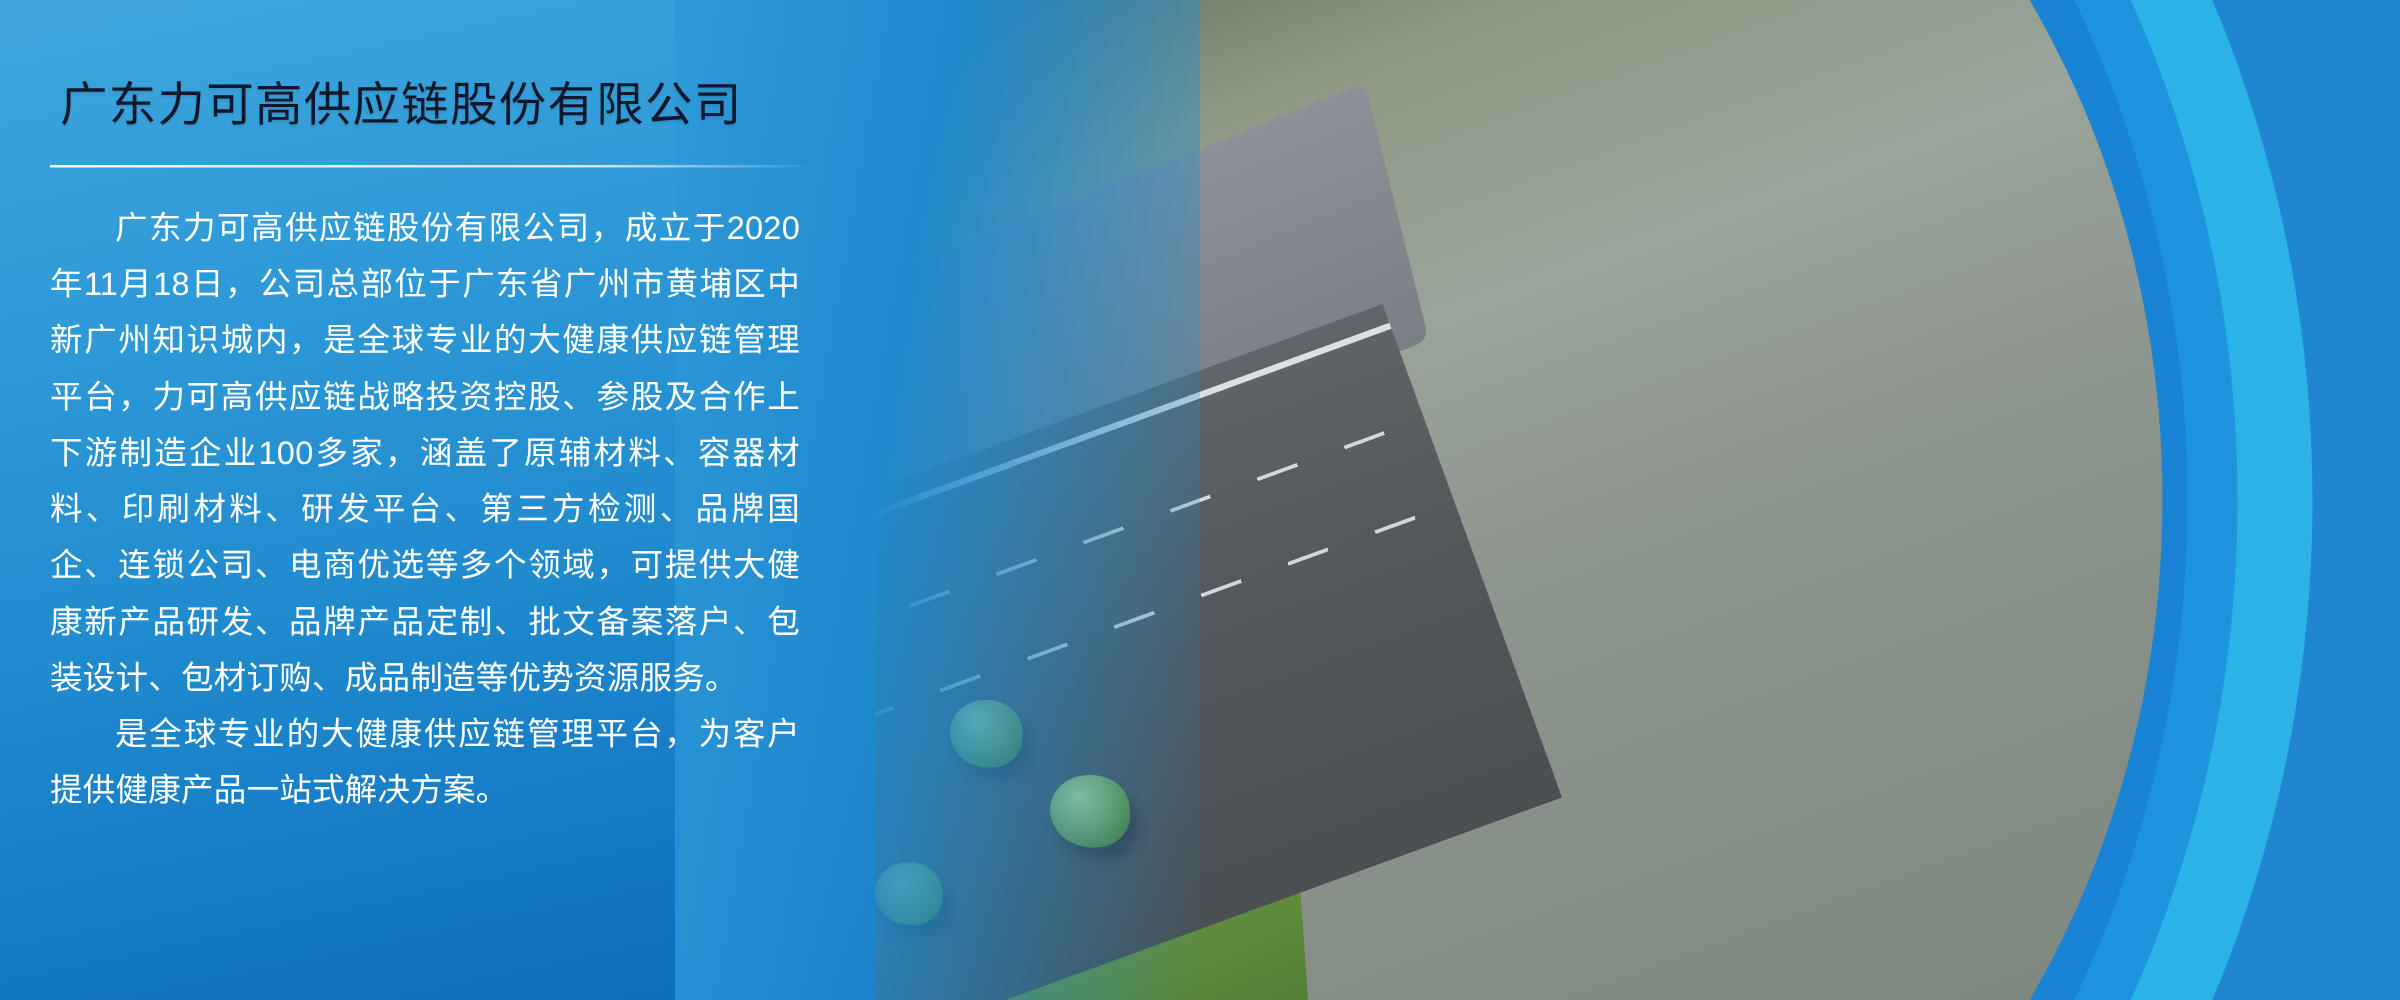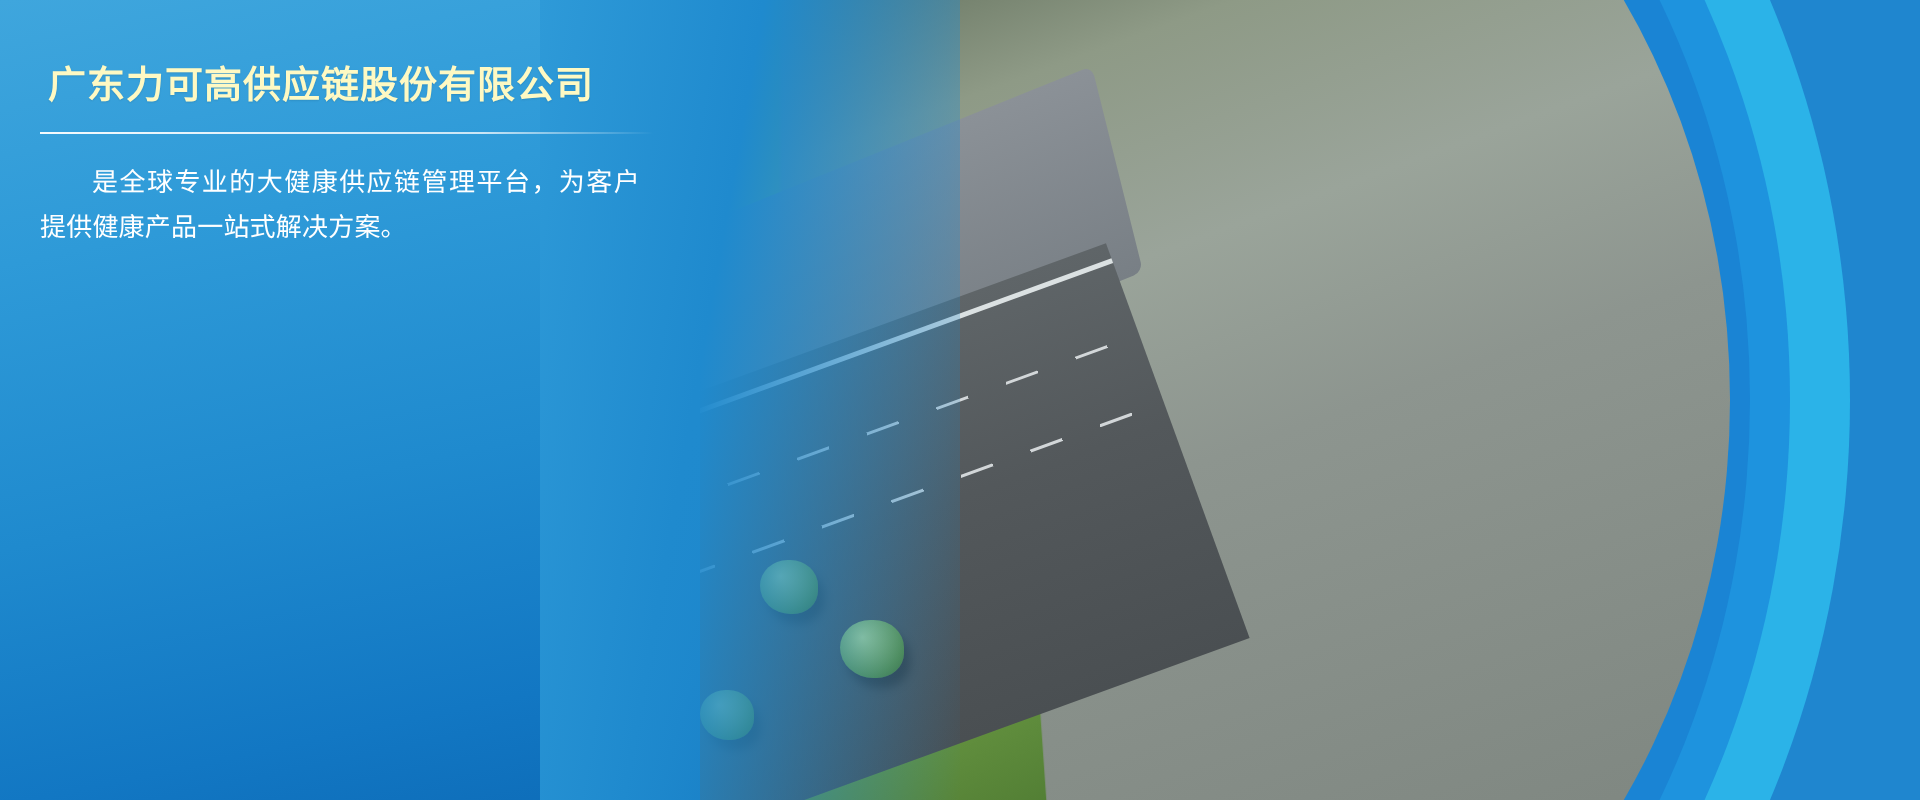--- a/index.html
+++ b/index.html
@@ -166,23 +166,23 @@
   .left-panel:after{
     content:"";position:absolute;right:-260px;top:0;width:420px;height:800px;
     background:linear-gradient(100deg,#2e9ad8 0%, #1f8ace 40%, rgba(18,119,195,0) 100%);
   }
 
   .content{
     position:absolute;left:0;top:0;width:660px;height:800px;z-index:6;
     padding:62px 36px 0 40px;
   }
   .title{
-    color:#fef9c3;
+    color:#0f172a;
     font-size:38px;
-    font-weight:700;
+    font-weight:400;
     letter-spacing:1px;
     line-height:1.25;
     margin:0 0 0 8px;
     text-shadow:0 1px 2px rgba(0,0,0,.10);
   }
   .rule{
     margin:22px 0 26px 0;
     height:2px;width:614px;
     background:linear-gradient(90deg,rgba(255,255,255,.95) 0%, rgba(255,255,255,.75) 72%, rgba(255,255,255,0) 100%);
   }
@@ -258,17 +258,18 @@
   </div>
 
   <div class="left-panel"></div>
 
   <div class="content">
     <h1 class="title">广东力可高供应链股份有限公司</h1>
 
     <div class="rule"></div>
 
     <div class="body-text">
+      <p>广东力可高供应链股份有限公司，成立于2020年11月18日，公司总部位于广东省广州市黄埔区中新广州知识城内，是全球专业的大健康供应链管理平台，力可高供应链战略投资控股、参股及合作上下游制造企业100多家，涵盖了原辅材料、容器材料、印刷材料、研发平台、第三方检测、品牌国企、连锁公司、电商优选等多个领域，可提供大健康新产品研发、品牌产品定制、批文备案落户、包装设计、包材订购、成品制造等优势资源服务。</p>
       <p>是全球专业的大健康供应链管理平台，为客户提供健康产品一站式解决方案。</p>
     </div>
   </div>
 
 </div>
 
 </body></html>

